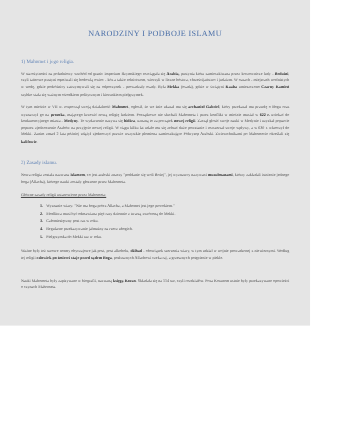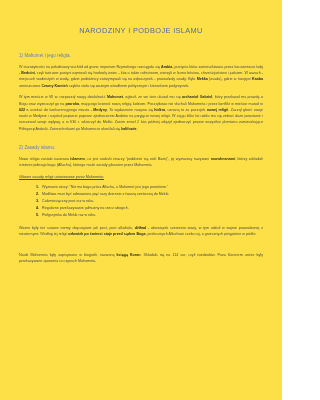--- a/index.html
+++ b/index.html
@@ -12,25 +12,26 @@
     width: 282px;
     height: 400px;
     overflow: hidden;
     font-family: "Liberation Sans", sans-serif;
     color: #3c3c3c;
     -webkit-font-smoothing: antialiased;
   }
 
   .page {
     width: 282px;
-    height: 400px;
+    height: 296px;
     box-sizing: border-box;
     padding: 27px 19px 10px 19px;
-    background: #fde047;
+    background: #e5e5e5;
     position: relative;
+    font-family: Liberation Serif, serif;
   }
 
   .doc-title {
     text-align: center;
     color: #4a6fa8;
     font-size: 7.4px;
     letter-spacing: 0.35px;
     font-weight: 400;
     margin: 0 0 17px 0;
     line-height: 1.2;

